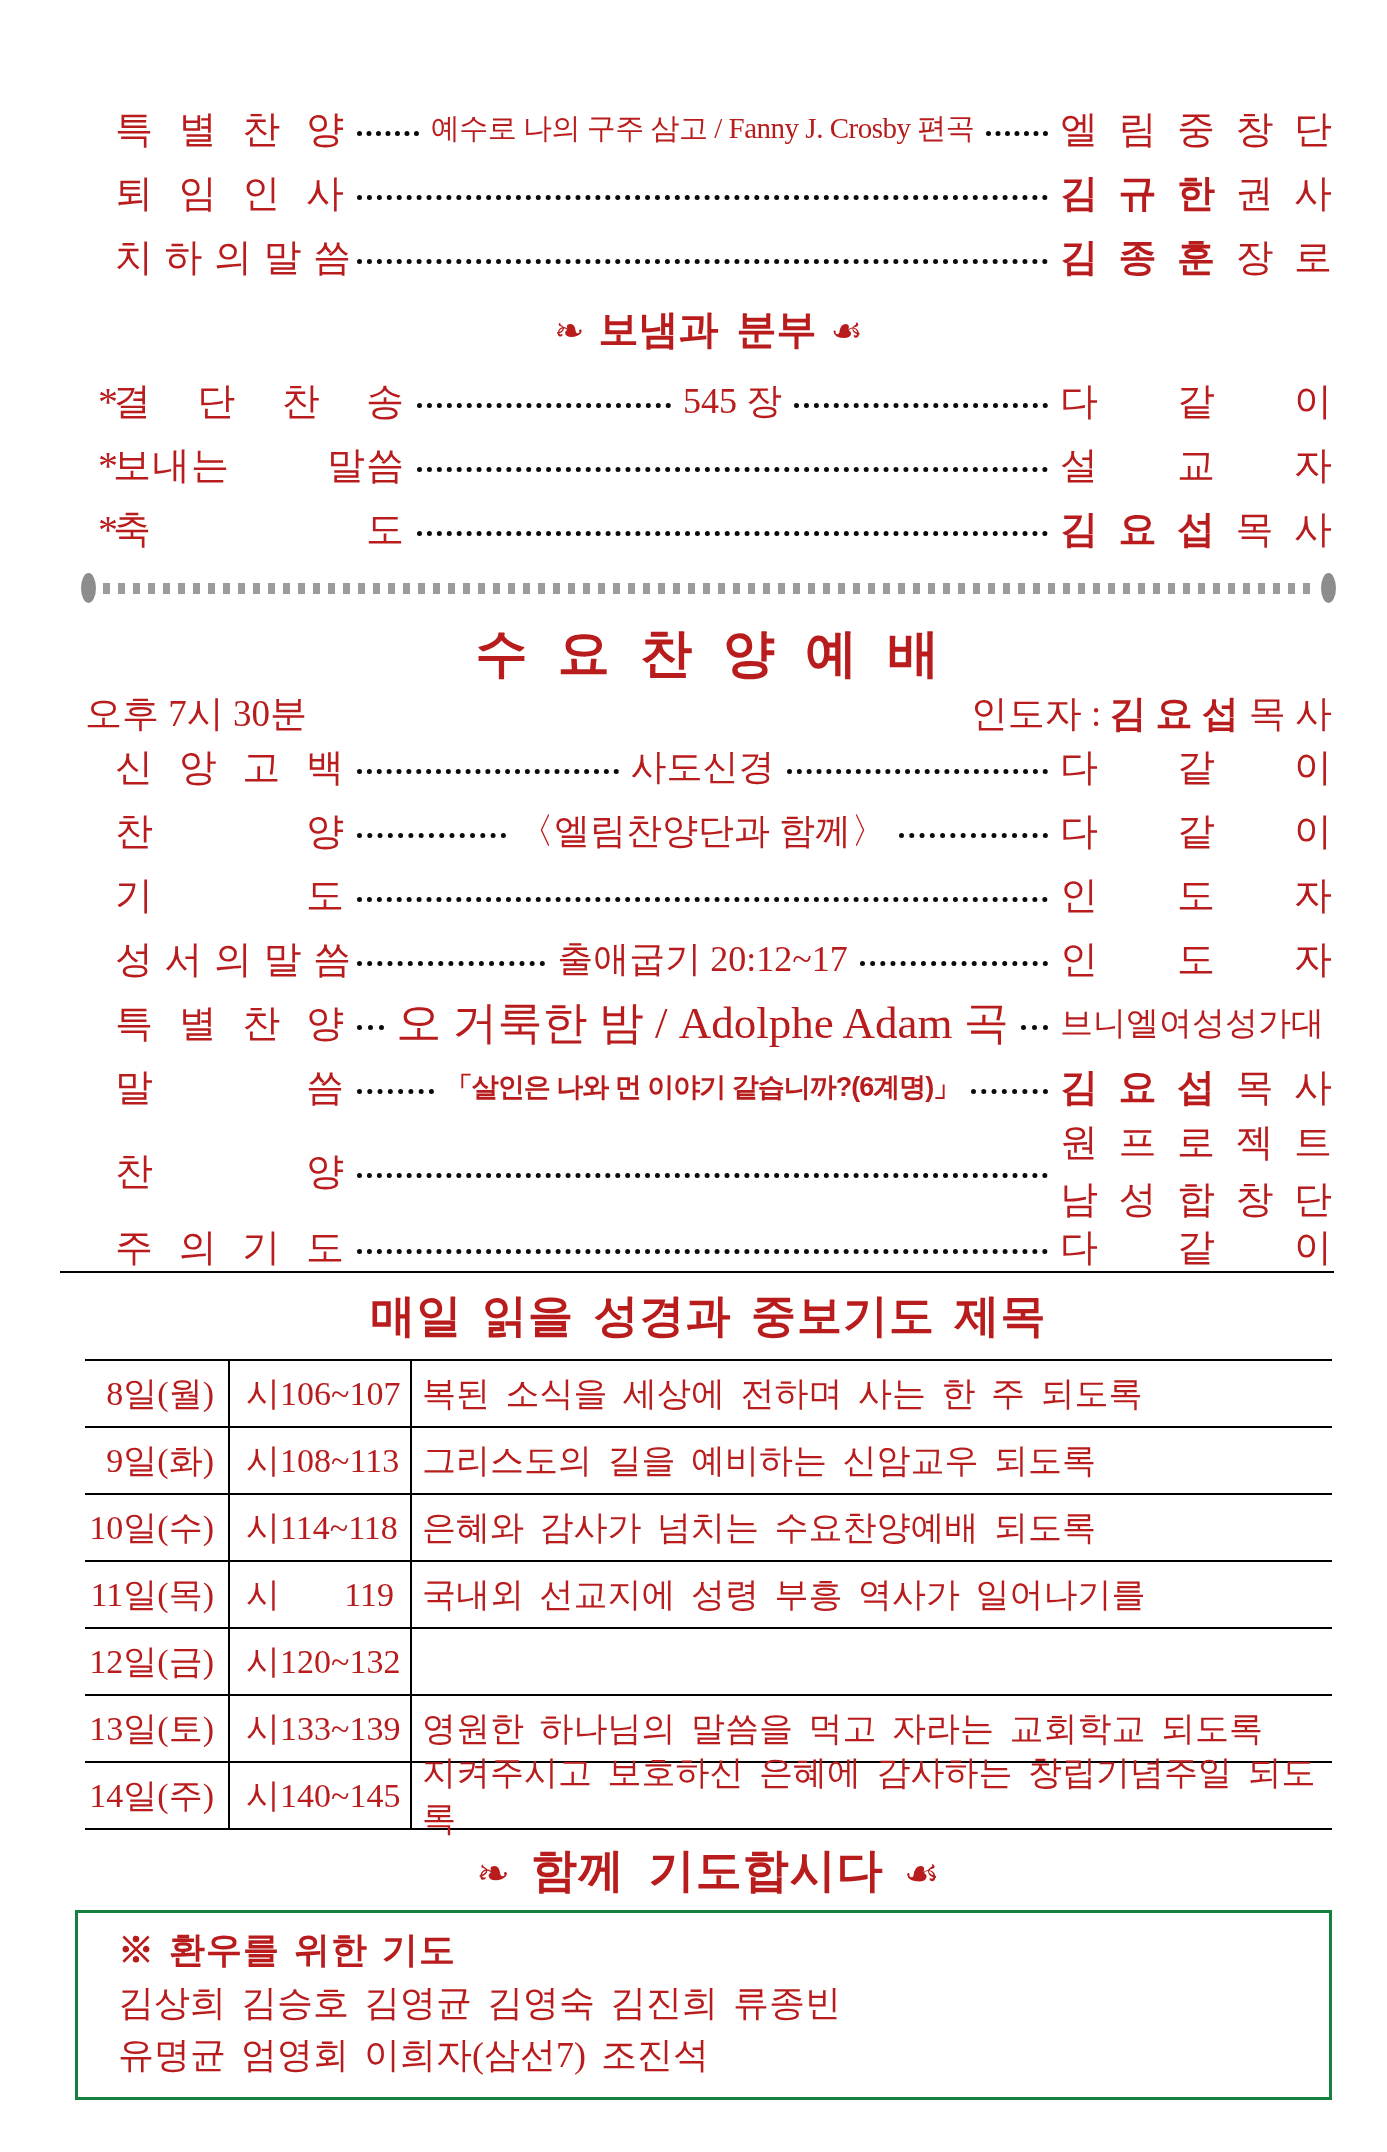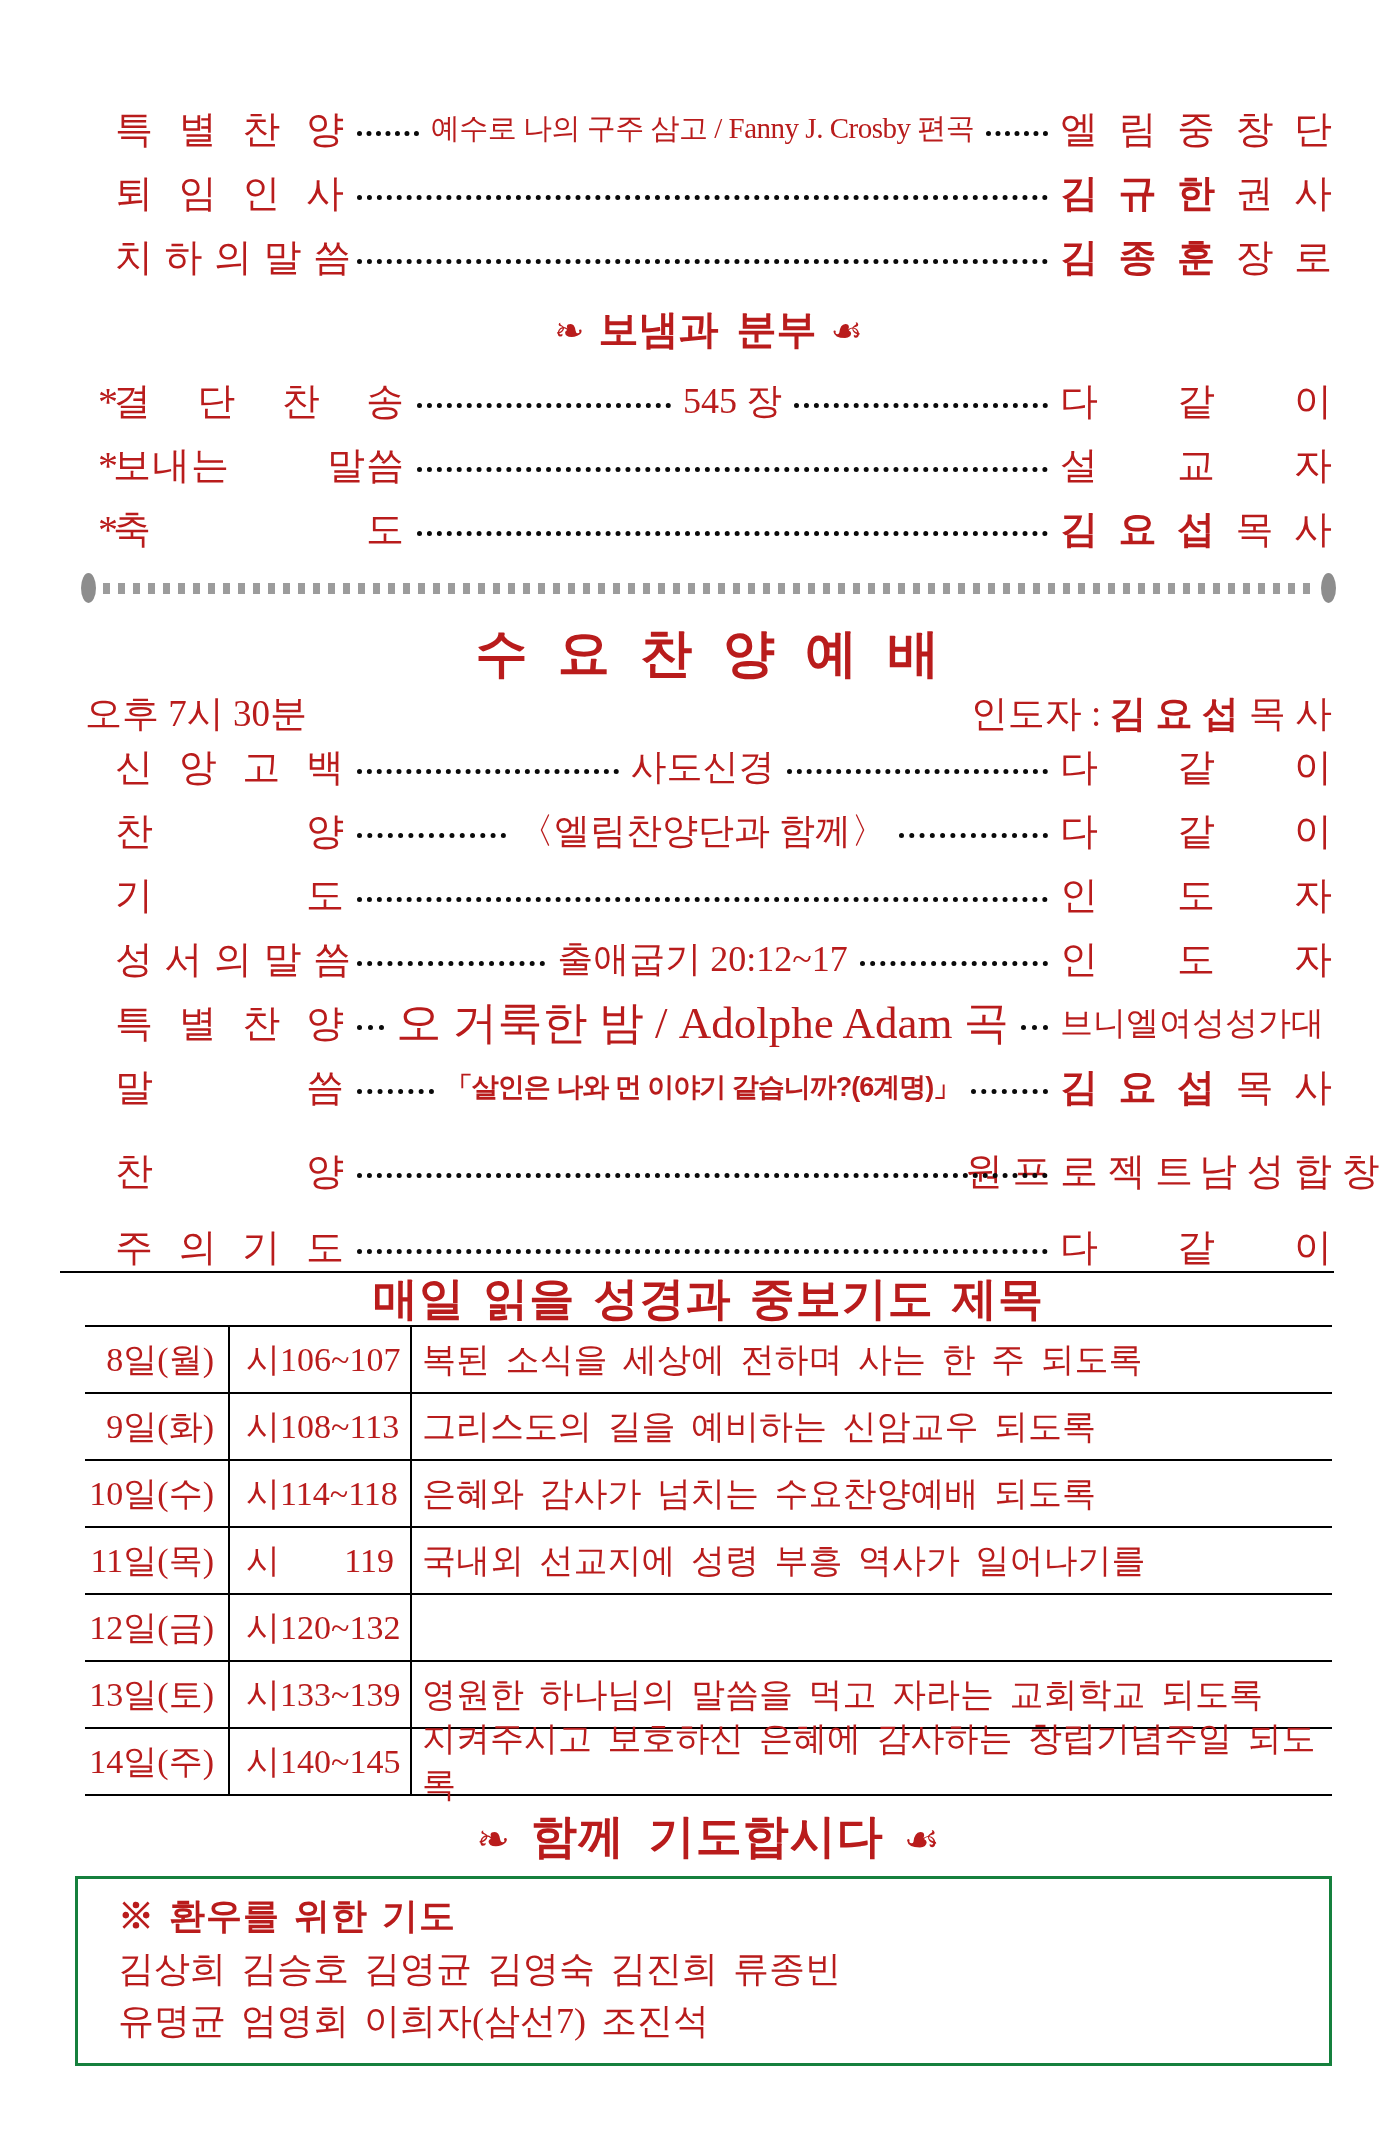--- a/index.html
+++ b/index.html
@@ -19,21 +19,21 @@
   .row.starred .label{width:292px;margin-left:0;}
   .star{width:15px;margin-left:13px;font-size:40px;}
   .leader{flex:1;border-top:5px dotted #0a0a0a;height:0;transform:translateY(4px);margin:0 12px;min-width:22px;}
   .center{font-size:36px;}
   .center-sm{font-size:29px;letter-spacing:-0.5px;}
   .center-md{font-size:45px;}
   .sermon{font-family:"Liberation Sans","DejaVu Sans",sans-serif;font-weight:bold;font-size:27px;letter-spacing:-1px;}
   .name{width:272px;text-align:justify;text-align-last:justify;}
   .name b{font-weight:bold;}
   .name-tight{font-size:33px;letter-spacing:0;text-align-last:auto;}
-  .name2{width:272px;display:flex;flex-direction:row;justify-content:center;gap:6px;}
+  .name2{width:272px;display:flex;flex-direction:column;justify-content:center;gap:6px;}
   .name2 div{text-align:justify;text-align-last:justify;font-size:38px;}
   .wed-last{height:48px;}
 
   
   .send-head{height:80px;display:flex;align-items:center;justify-content:center;
     font-weight:bold;font-size:40px;word-spacing:8px;}
   .fleuron{font-size:36px;font-weight:normal;margin:0 14px;transform:translateY(2px);}
 
   
   .divider{height:54px;display:flex;align-items:center;margin:0 -4px;}
@@ -46,22 +46,22 @@
     font-family:"Liberation Sans","DejaVu Sans",sans-serif;font-weight:bold;
     font-size:52px;word-spacing:12px;letter-spacing:2px;}
   .leaderline{height:42px;display:flex;align-items:center;font-size:37px;}
   .leaderline .time{flex:0 0 auto;}
   .leaderline .sp{flex:1;}
   .leaderline b{font-weight:bold;margin:0 0 0 8px;}
   .leaderline .ldr-reg{margin-left:10px;}
 
   
   .rule{height:2px;background:#000;margin-left:-25px;margin-right:-2px;}
-  .h-daily{height:52px;display:flex;align-items:center;justify-content:center;
-    font-family:Liberation Serif, serif;font-weight:bold;
+  .h-daily{height:86px;display:flex;align-items:center;justify-content:center;
+    font-family:Liberation Sans, sans-serif;font-weight:bold;
     font-size:45px;word-spacing:6px;letter-spacing:1px;}
 
   
   .dtable{border-top:2px solid #000;border-bottom:0;}
   .trow{display:flex;align-items:stretch;border-bottom:2px solid #000;height:65px;font-size:34px;}
   .c-date{width:145px;display:flex;align-items:center;justify-content:flex-end;
     padding-right:14px;border-right:2px solid #000;box-sizing:border-box;}
   .c-ref{width:182px;display:flex;align-items:center;justify-content:space-between;
     padding:0 16px;border-right:2px solid #000;box-sizing:border-box;}
   .c-topic{flex:1;display:flex;align-items:center;padding-left:10px;word-spacing:7px;}

